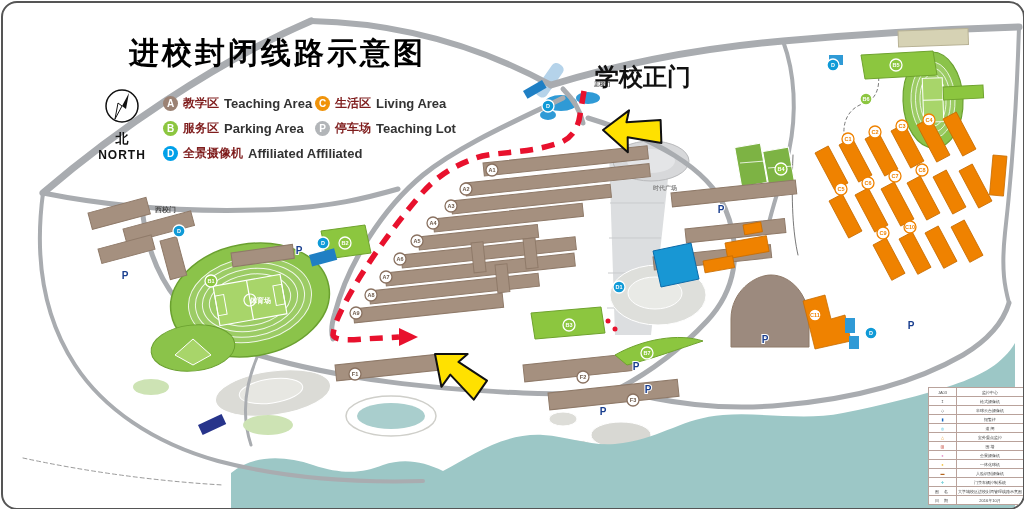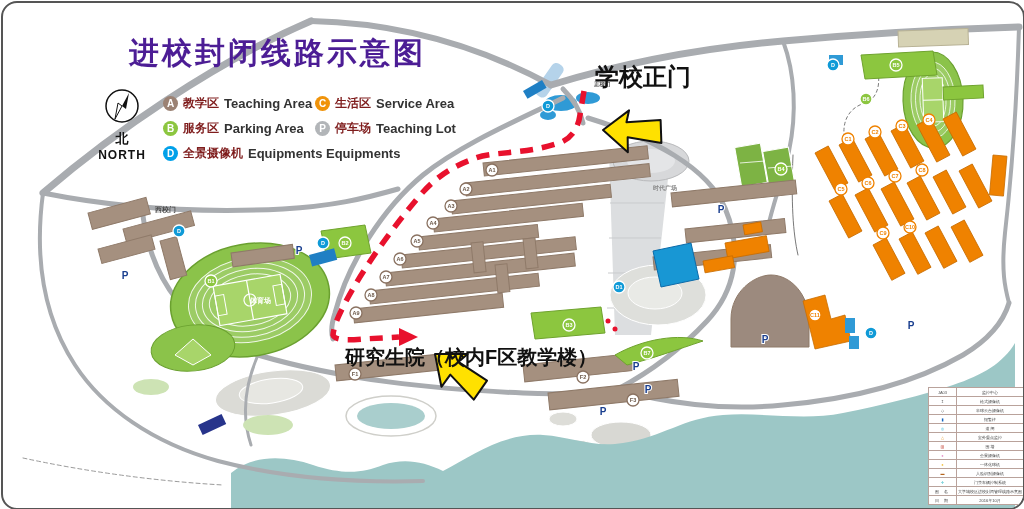--- a/index.html
+++ b/index.html
@@ -1,20 +1,20 @@
 <!DOCTYPE html>
 <html><head>
 <meta charset="utf-8">
 <style>
   html,body{margin:0;padding:0;background:#fff;font-family:"Liberation Sans",sans-serif;}
   .frame{position:relative;width:1020px;height:505px;margin:1px;border:2px solid #555;
          border-radius:16px;overflow:hidden;background:#ffffff;}
   svg{position:absolute;left:0;top:0;}
   .overlay{position:absolute;white-space:nowrap;}
-  .map-title{left:126px;top:30px;font-size:30px;font-weight:bold;letter-spacing:3px;color:#4c1d95;}
+  .map-title{left:126px;top:30px;font-size:30px;font-weight:bold;letter-spacing:3px;color:#000000;}
   .gate-label{left:592px;top:58px;font-size:24px;font-weight:bold;color:#111;}
   .grad-label{left:342px;top:341px;font-size:20px;font-weight:bold;color:#111;}
   .compass{left:92px;top:84px;width:54px;text-align:center;color:#111;}
   .compass .zh{font-size:13px;font-weight:bold;margin-top:1px;}
   .compass .en{font-size:12px;font-weight:bold;letter-spacing:1px;}
   .legend{left:160px;top:88px;display:grid;grid-template-columns:152px 150px;grid-auto-rows:25px;}
   .lg-item{display:flex;align-items:center;}
   .lg-badge{display:inline-block;width:15px;height:15px;border-radius:50%;color:#fff;
             font-size:10px;font-weight:bold;text-align:center;line-height:15px;flex:none;}
   .lg-zh{font-size:12px;font-weight:bold;color:#7f1d1d;margin:0 5px 0 5px;}
@@ -399,41 +399,40 @@
 
 <div class="overlay legend">
   <div class="lg-item">
     <span class="lg-badge" style="background: rgb(155, 130, 116);">A</span>
     <span class="lg-zh">教学区</span>
     <span class="lg-en">Teaching Area</span>
   </div>
   <div class="lg-item">
     <span class="lg-badge" style="background: rgb(240, 147, 10);">C</span>
     <span class="lg-zh">生活区</span>
-    <span class="lg-en">Service Area</span>
+    <span class="lg-en">Living Area</span>
   </div>
   <div class="lg-item">
     <span class="lg-badge" style="background: rgb(140, 198, 63);">B</span>
     <span class="lg-zh">服务区</span>
     <span class="lg-en">Parking Area</span>
   </div>
   <div class="lg-item">
     <span class="lg-badge" style="background: rgb(178, 181, 184);">P</span>
     <span class="lg-zh">停车场</span>
     <span class="lg-en">Teaching Lot</span>
   </div>
   <div class="lg-item">
     <span class="lg-badge" style="background: rgb(0, 160, 233);">D</span>
     <span class="lg-zh">全景摄像机</span>
-    <span class="lg-en">Equipments Equipments</span>
+    <span class="lg-en">Affiliated Affiliated</span>
   </div>
 </div>
 
 <div class="overlay gate-label">学校正门</div>
-<div class="overlay grad-label">研究生院（校内F区教学楼）</div>
 
 <table class="overlay info-table">
   <tbody id="info-table-body">
         <tr>
           <td class="sym" style="color: rgb(85, 85, 85);">JA03</td>
           <td>监控中心</td>
         </tr>
         <tr>
           <td class="sym" style="color: rgb(85, 85, 85);">↥</td>
           <td>枪式摄像机</td>

